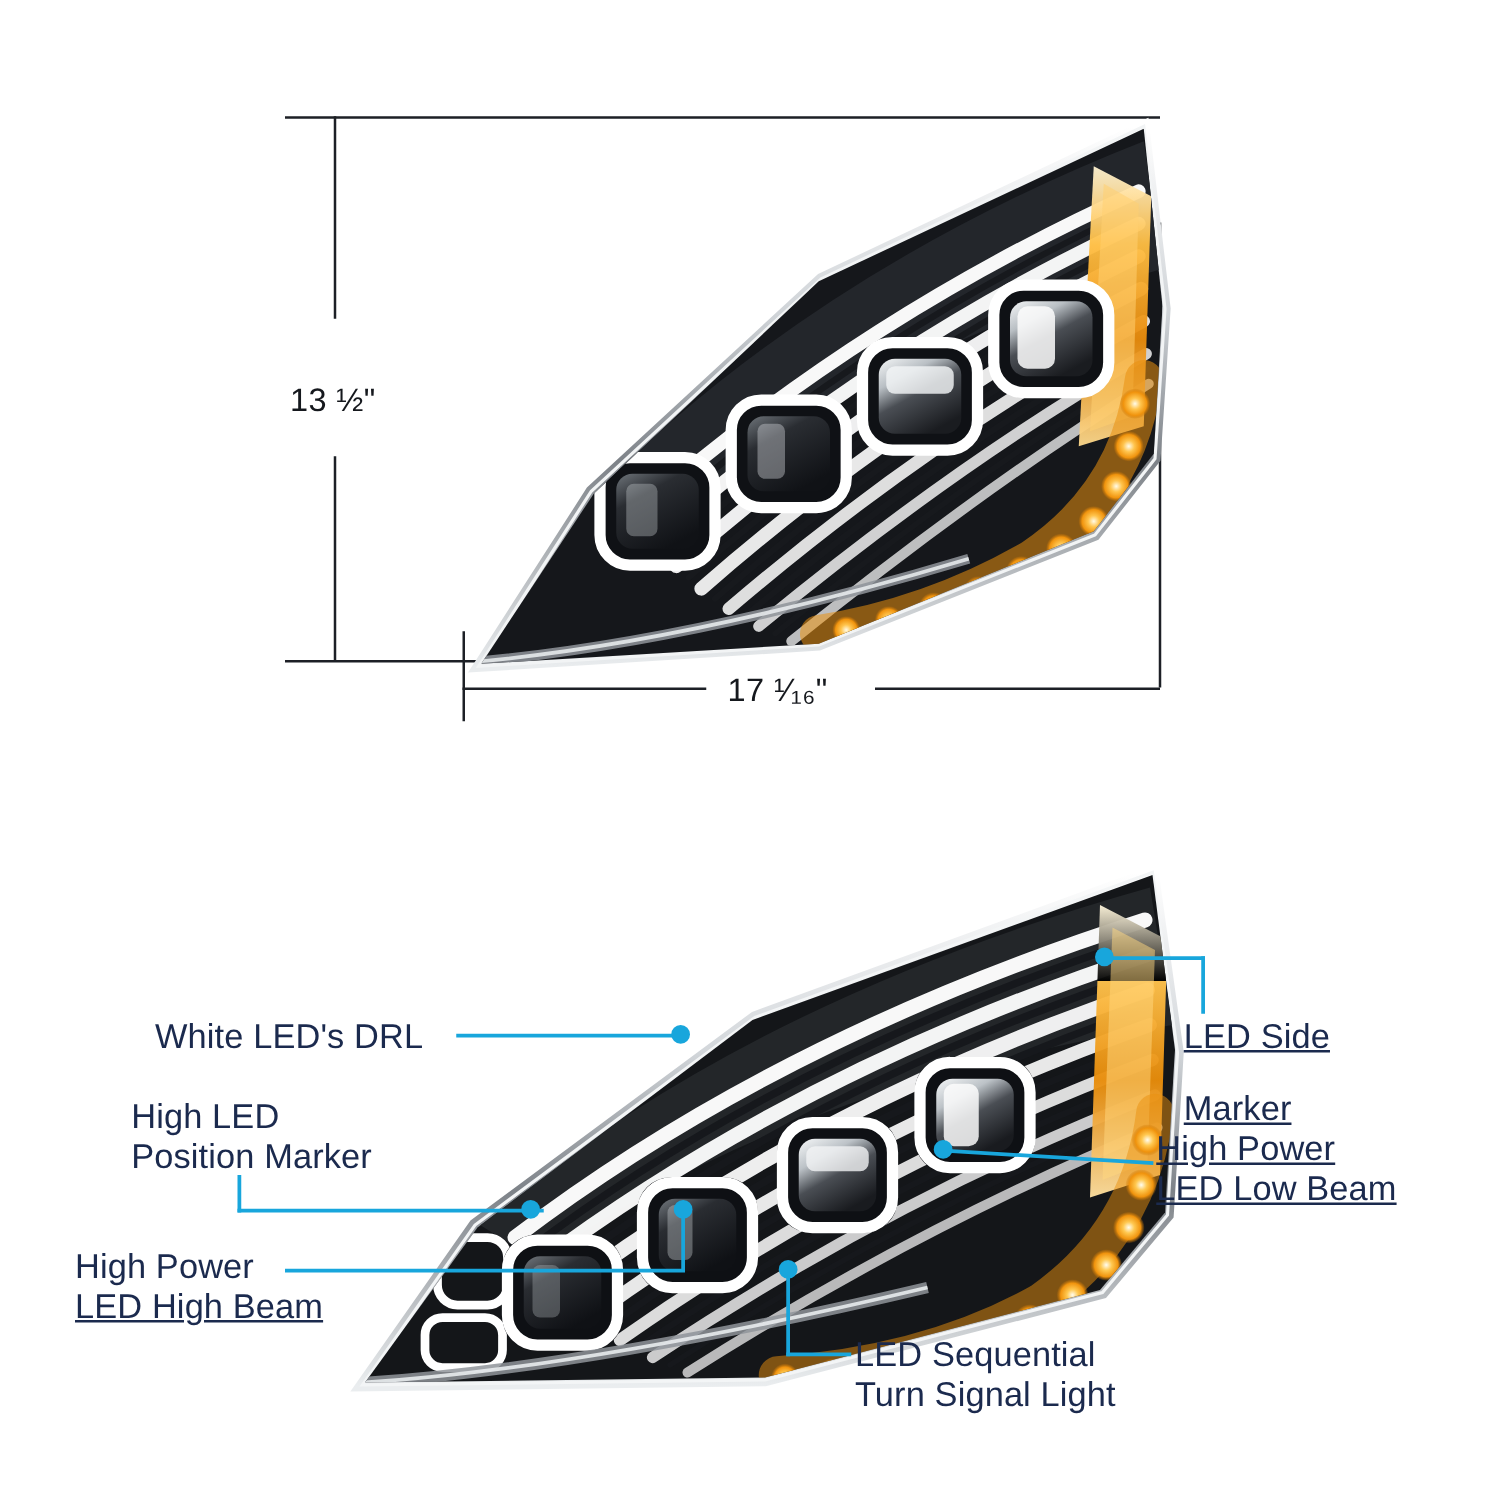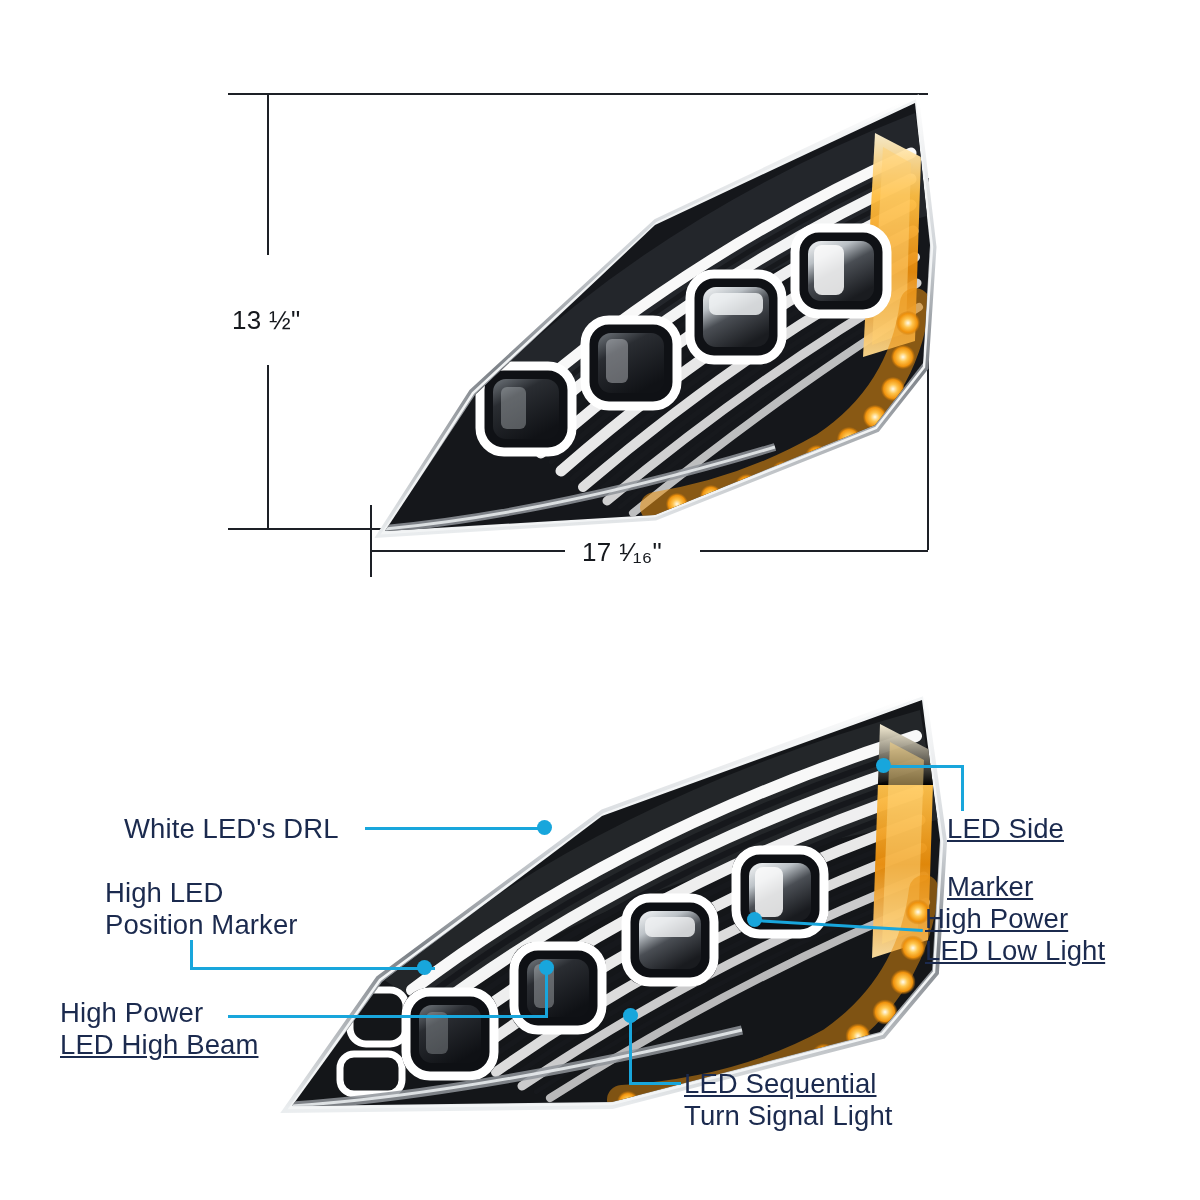--- a/index.html
+++ b/index.html
@@ -378,25 +378,25 @@
       <div class="leader leader-v" style="left:961px; top:765px; height:46px;"></div>
       <div class="leader-dot" style="left:876px; top:758px;"></div>
       <div class="callout right" style="left:947px; top:813px;">LED Side</div>
       <div class="callout right" style="left:947px; top:871px;">Marker</div>
     </div>
 
     <div>
       <div class="leader-diag" style="left:755px; top:919px; width:168px; transform: rotate(3.4deg);"></div>
       <div class="leader-dot" style="left:747px; top:912px;"></div>
       <div class="callout right" style="left:925px; top:903px;">High Power</div>
-      <div class="callout right" style="left:925px; top:935px;">LED Low Light</div>
+      <div class="callout right" style="left:925px; top:935px;">LED Low Beam</div>
     </div>
 
     <div>
       <div class="leader leader-v" style="left:629px; top:1015px; height:70px;"></div>
       <div class="leader leader-h" style="left:629px; top:1082px; width:52px;"></div>
       <div class="leader-dot" style="left:623px; top:1008px;"></div>
-      <div class="callout" style="left:684px; top:1068px;text-decoration:underline;">LED Sequential</div>
+      <div class="callout" style="left:684px; top:1068px;">LED Sequential</div>
       <div class="callout" style="left:684px; top:1100px;text-align:right;">Turn Signal Light</div>
     </div>
 
   </div>
 </div>
 
 </body></html>

